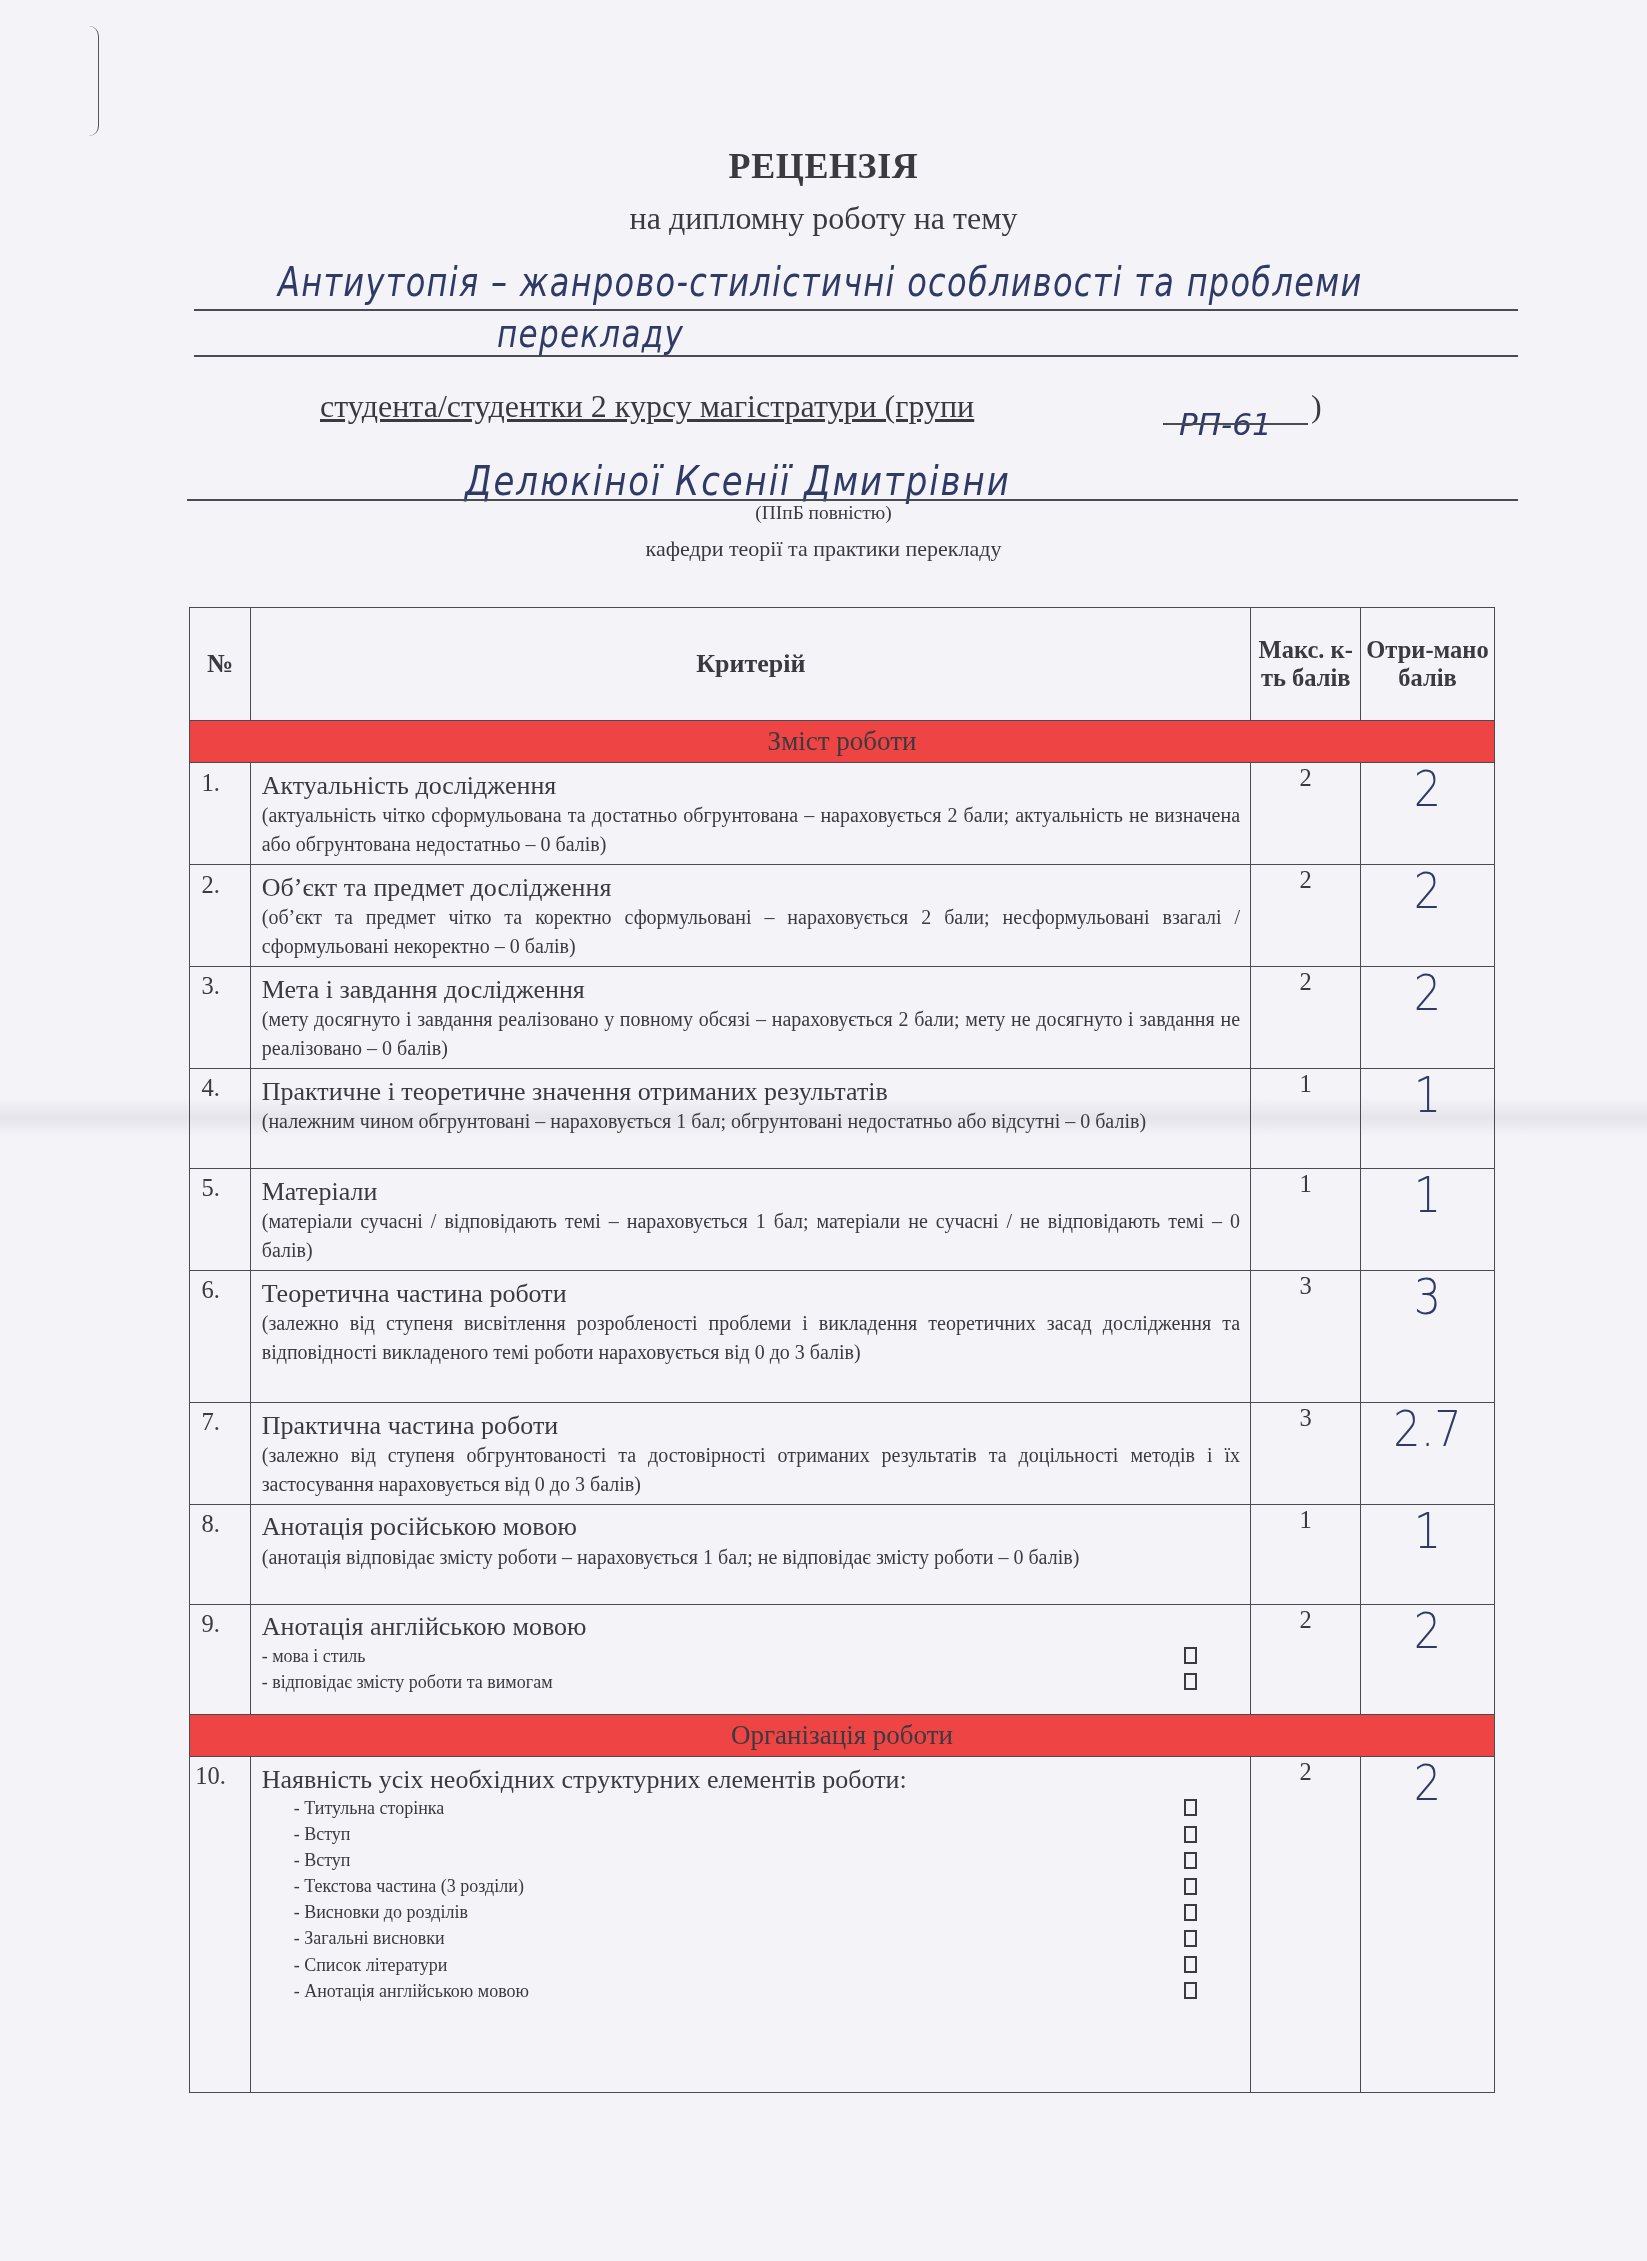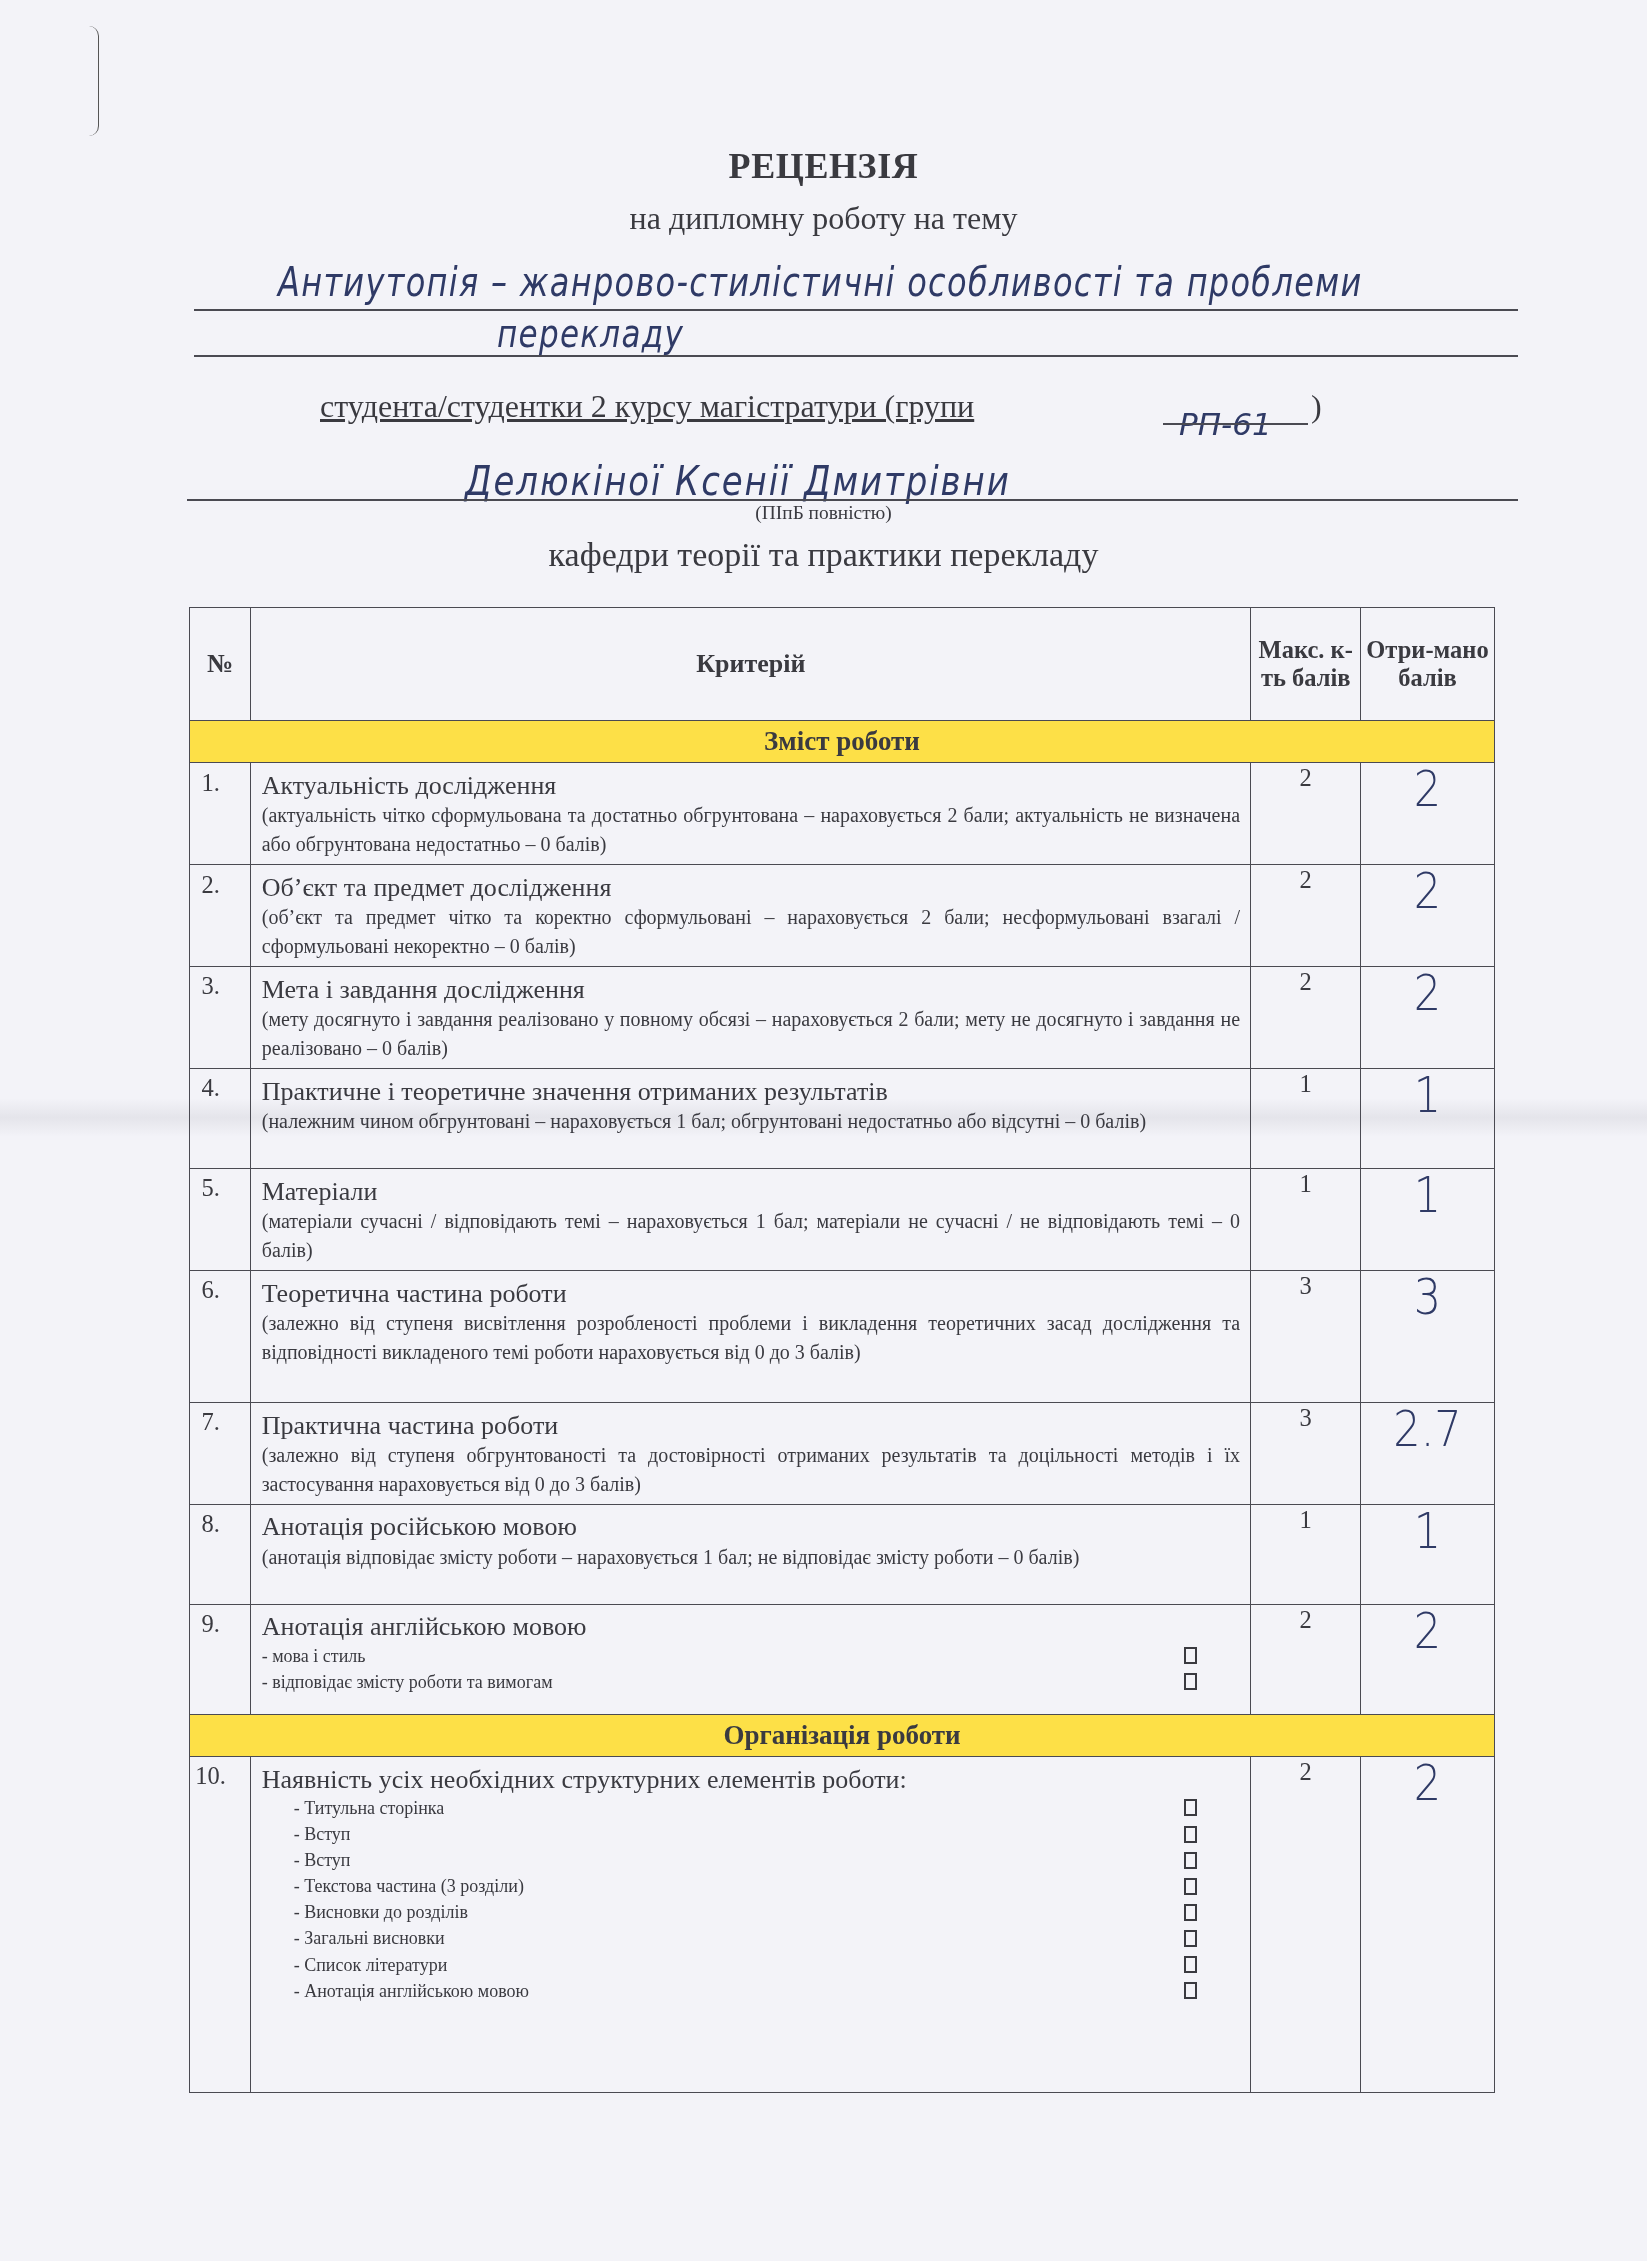--- a/index.html
+++ b/index.html
@@ -16,21 +16,21 @@
   .uline { position: absolute; height: 1.9px; background: #4a4a52; }
   .hand {
     position: absolute; font-family: "DejaVu Sans", sans-serif; font-style: italic;
     color: #2f3a66; font-weight: 300;
   }
   .topic1 { top: 268px; left: 278px; font-size: 32px; letter-spacing: 1.3px; transform: scaleY(1.25); transform-origin: left bottom; }
   .topic2 { top: 320px; left: 497px; font-size: 31px; letter-spacing: 1.3px; transform: scaleY(1.25); transform-origin: left bottom; }
   .group-val { top: 384px; left: 1179px; font-size: 31px; margin-top: 22px; }
   .name-val { top: 465px; left: 465px; font-size: 34px; letter-spacing: 1.9px; transform: scaleY(1.2); transform-origin: left bottom; }
   .hint { top: 502px; font-size: 19.4px; }
-  .dept { top: 536px; font-size: 34px; }
+  .dept { top: 536px; font-size: 22px; }
 
   table.crit {
     position: absolute; left: 189px; top: 607px; width: 1306px;
     border-collapse: collapse; table-layout: fixed;
   }
   table.crit td, table.crit th {
     border: 1.3px solid #4a4a52; vertical-align: top;
   }
   table.crit th { font-weight: bold; font-size: 26px; text-align: center; vertical-align: middle; line-height: 1.15; }
   .col-num { width: 61px; }
@@ -38,21 +38,21 @@
   .col-max { width: 109px; }
   .col-got { width: 133px; }
   td.num { font-size: 24.5px; padding: 5.2px 0 0 11.6px; }
   td.crit-cell { padding: 6.5px 10.3px 5.2px 10.3px; }
   .crit-title { font-size: 26px; line-height: 1.2; }
   .crit-desc { font-size: 20px; line-height: 1.45; text-align: justify; }
   td.max { font-size: 24.5px; text-align: center; vertical-align: middle; }
   td.got { text-align: center; vertical-align: middle; }
   .got-val { font-family: "DejaVu Sans", sans-serif; font-weight: 200; color: #2f3a66; font-size: 43px; display: inline-block; transform: scaleY(1.15); }
   tr.section td {
-    background: #fde047; text-align: center; font-weight: bold; font-size: 27px;
+    background: #ef4444; text-align: center; font-weight: normal; font-size: 27px;
     padding: 5.2px 0; vertical-align: middle;
   }
   .check-row { display: flex; justify-content: space-between; align-items: center; font-size: 18px; line-height: 1.45; }
   .check-row.indent { padding-left: 32px; }
   .checkbox {
     width: 13px; height: 17px; border: 2.6px solid #3a3a40; display: inline-block; margin-right: 43px; box-sizing: border-box;
   }
   .scan-fold { position: absolute; left: 0; top: 1098px; width: 1647px; height: 39px;
     background: linear-gradient(to bottom, rgba(0,0,0,0) 0%, rgba(60,60,80,0.08) 50%, rgba(0,0,0,0) 100%); pointer-events: none; }
   .staple { position: absolute; left: 89px; top: 26px; width: 9px; height: 110px; border-right: 1.9px solid #555; border-radius: 0 19.4px 19.4px 0; }

